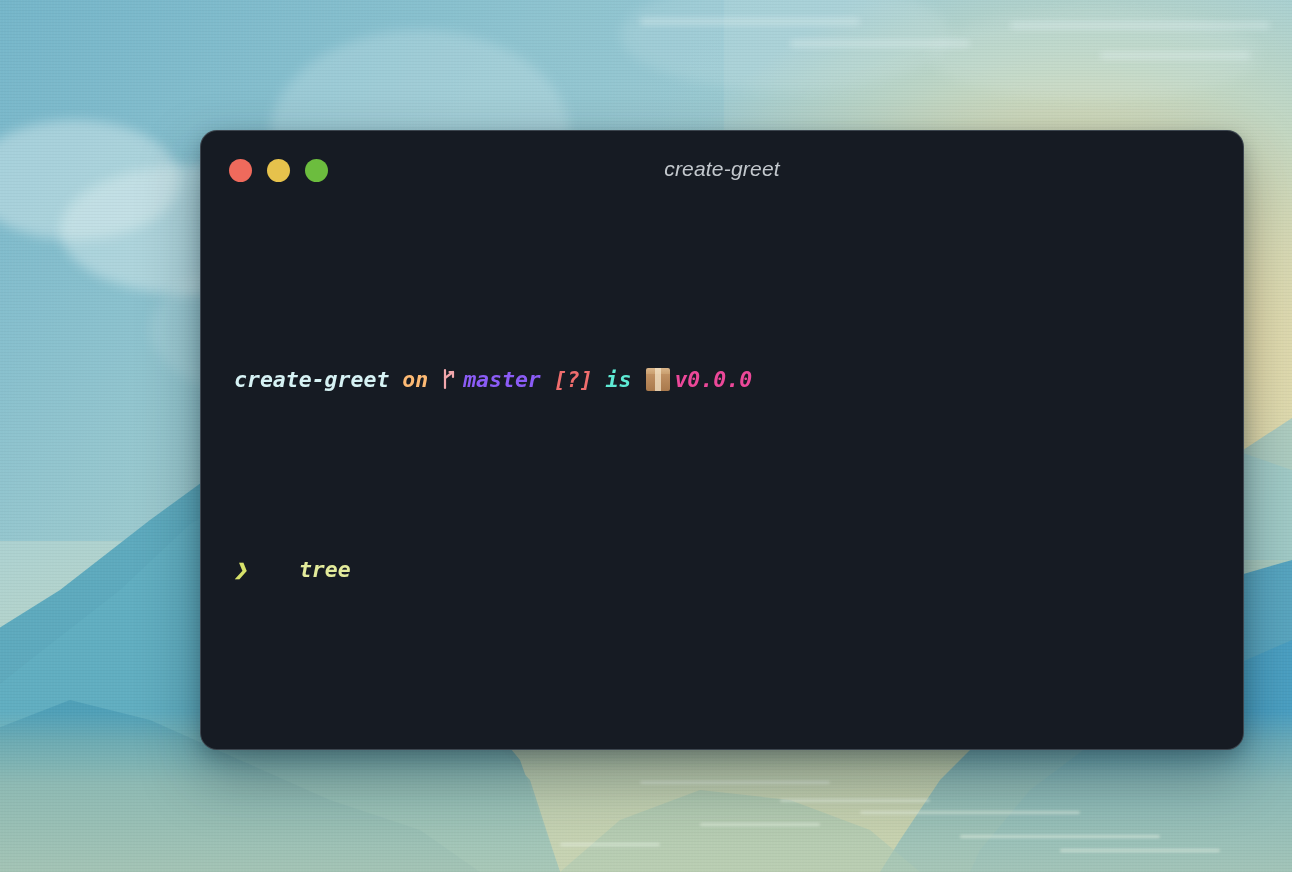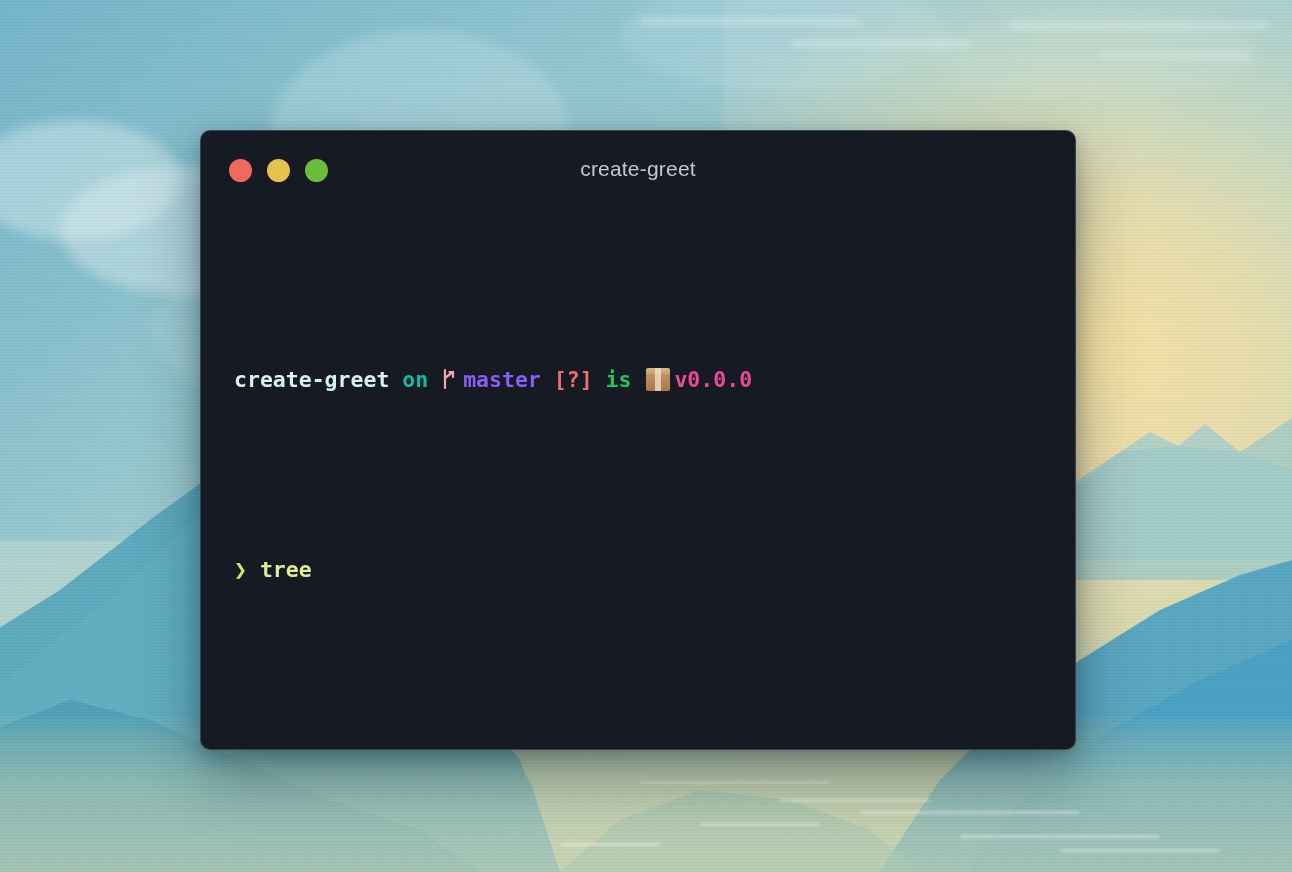--- a/index.html
+++ b/index.html
@@ -105,29 +105,30 @@
       repeating-linear-gradient(0deg, rgba(0,0,0,.5) 0 1px, transparent 1px 3px),
       repeating-linear-gradient(90deg, rgba(255,255,255,.4) 0 1px, transparent 1px 3px);
     pointer-events:none;
   }
 
   
   #terminal-window {
     position: absolute;
     left: 200px;
     top: 130px;
-    width: 876px;
+    width: 1044px;
     height: 620px;
     background: #161b23;
-    border-radius: 10px;
+    border-radius: 17px;
     border: 1px solid rgba(150,170,180,0.30);
     box-shadow:
        0 26px 60px rgba(10,30,40,0.38),
        0 6px 18px rgba(10,30,40,0.26);
     overflow: hidden;
+    font-style: italic;
   }
 
   .titlebar {
     position: relative;
     height: 78px;
     display: flex;
     align-items: flex-start;
   }
   .traffic {
     position:absolute;
@@ -159,27 +160,27 @@
   .term-body {
     padding: 0 0 0 33px;
     font-family: "DejaVu Sans Mono", monospace;
     font-size: 21.5px;
     line-height: 38px;
     color: #d4d7db;
     white-space: pre;
   }
   .prompt-line  { font-weight: bold; font-size: 21.5px; }
   .c-host    { color: #d6f2f4; font-weight: bold; }
-  .c-on      { color: #14b8a6; font-weight: bold; margin-top: 40px; }
+  .c-on      { color: #fdba74; font-weight: bold; margin-top: 40px; }
   .c-branch  { color: #8b5cf6; font-weight: bold; }
   .c-status  { color: #ef6d6d; font-weight: bold; }
-  .c-is      { color: #22c55e; font-weight: bold; }
+  .c-is      { color: #5eead4; font-weight: bold; }
   .c-ver     { color: #ec4899; font-weight: bold; }
   .c-arrow   { color: #d7e26a; font-weight: bold; }
-  .c-cmd     { color: #e3eb9b; }
+  .c-cmd     { color: #e3eb9b; margin-left: 39px; }
 
   .spacer-sm { height: 18px; }
 
   
   .pkg {
     display: inline-block;
     position: relative;
     width: 26px; height: 24px;
     vertical-align: -5px;
     margin: 0 3px 0 1px;

